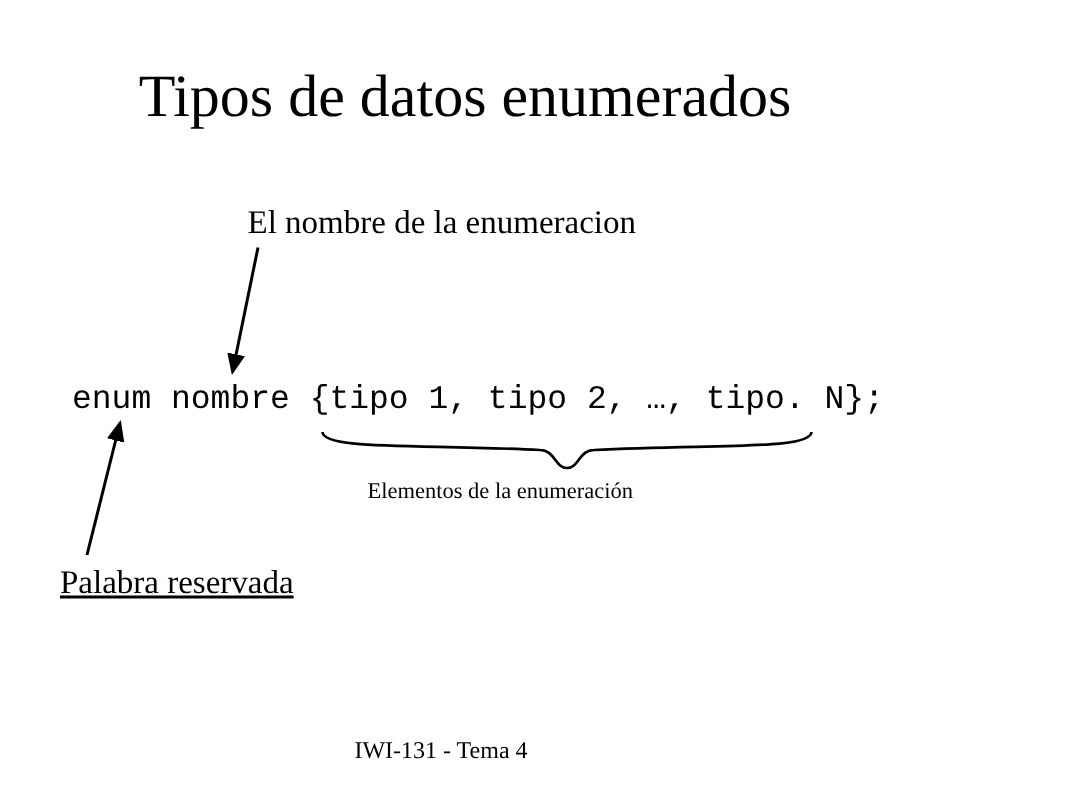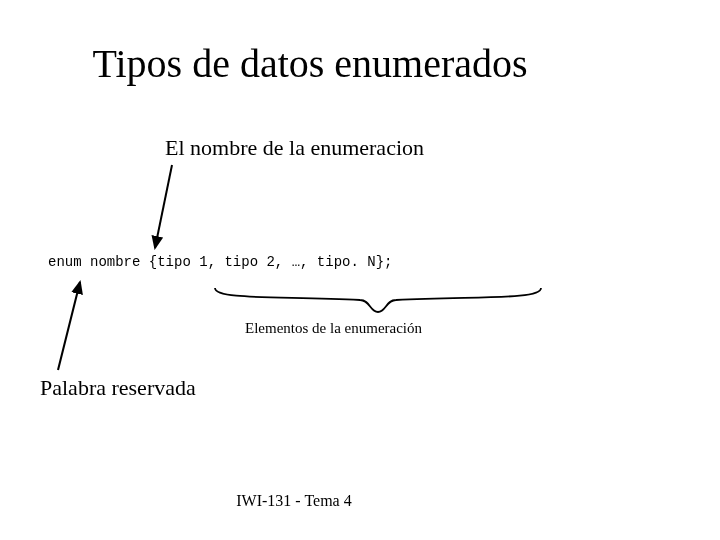--- a/index.html
+++ b/index.html
@@ -26,34 +26,35 @@
     top: 135px;
     left: 165px;
     font-size: 22px;
     text-align: center;
   }
   .code-line {
     position: absolute;
     top: 254px;
     left: 48px;
     font-family: "Courier New", Courier, monospace;
-    font-size: 14px;
+    font-size: 22px;
     white-space: pre;
   }
   .label-elementos {
     position: absolute;
     top: 320px;
     left: 245px;
     font-size: 15px;
   }
   .label-palabra {
     position: absolute;
     top: 375px;
     left: 40px;
     font-size: 22px;
+    text-decoration: underline;
   }
   .footer {
     position: absolute;
     bottom: 30px;
     left: 0;
     width: 588px;
     text-align: center;
     font-size: 16px;
   }
   svg.overlay {

